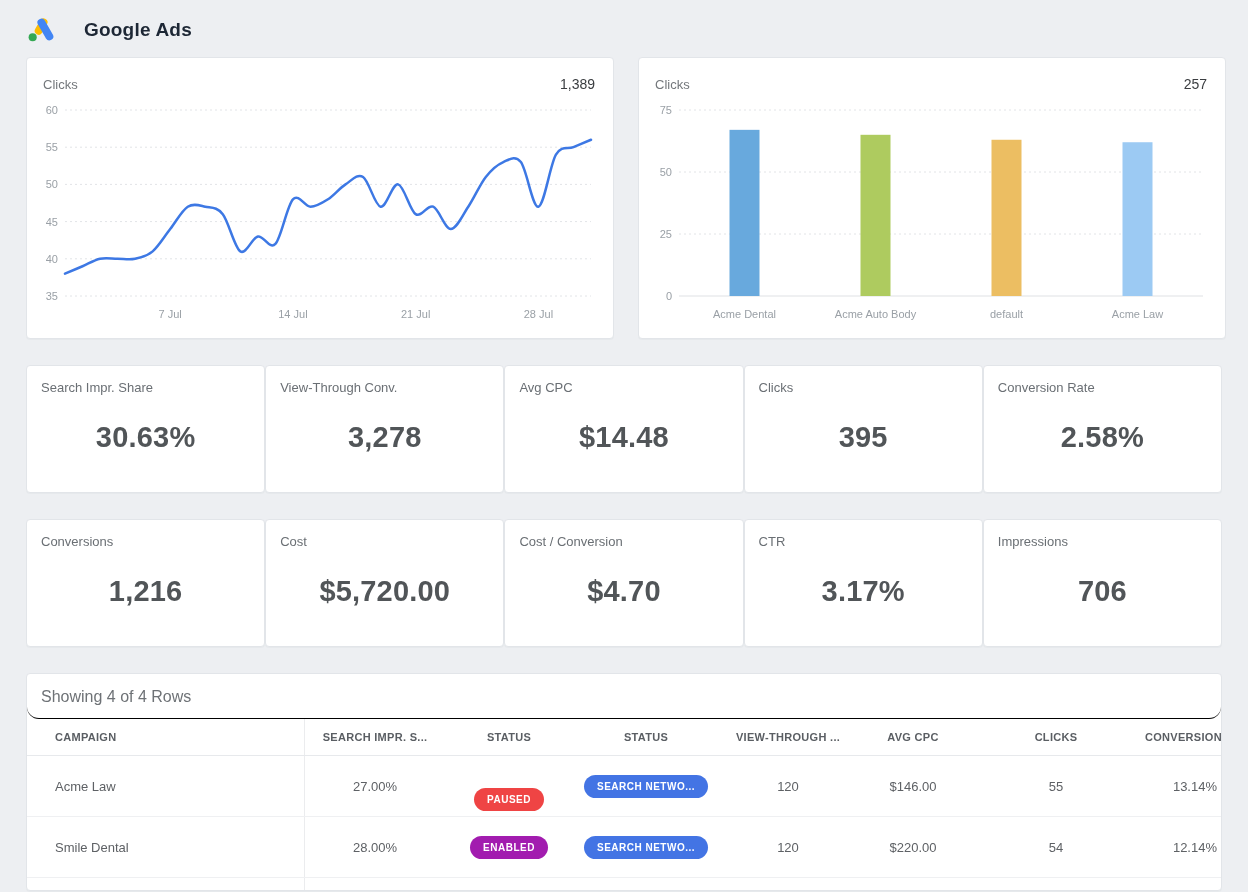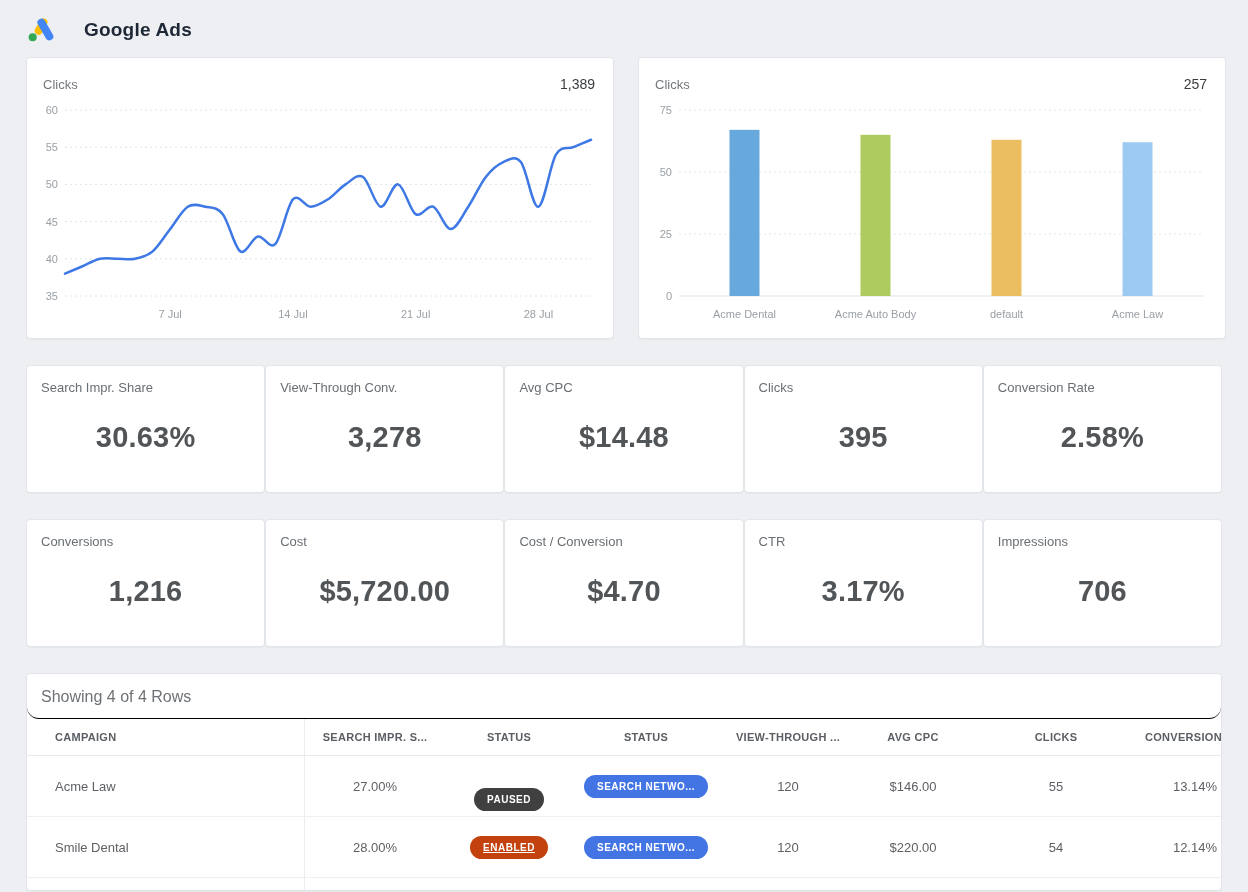--- a/index.html
+++ b/index.html
@@ -179,35 +179,35 @@
         <div class="th align-center">VIEW-THROUGH ...</div>
         <div class="th align-center">AVG CPC</div>
         <div class="th align-center">CLICKS</div>
         <div class="th align-right">CONVERSION</div>
       </div>
     <div id="table-body">
         <div class="tbl-grid tbl-row">
           <div class="td align-left campaign-cell">Acme Law</div>
           <div class="td align-center">27.00%</div>
           <div class="td align-center">
-            <span class="pill" style="background: #404040; margin-top: 27px;">PAUSED</span>
+            <span class="pill" style="background: #ef4444; margin-top: 27px;">PAUSED</span>
           </div>
           <div class="td align-center">
             <span class="pill" style="background: rgb(67, 116, 228);">SEARCH NETWO...</span>
           </div>
           <div class="td align-center">120</div>
           <div class="td align-center">$146.00</div>
           <div class="td align-center">55</div>
           <div class="td align-right">13.14%</div>
         </div>
         <div class="tbl-grid tbl-row">
           <div class="td align-left campaign-cell">Smile Dental</div>
           <div class="td align-center">28.00%</div>
           <div class="td align-center">
-            <span class="pill" style="background: #c2410c; text-decoration: underline;">ENABLED</span>
+            <span class="pill" style="background: #a21caf;">ENABLED</span>
           </div>
           <div class="td align-center">
             <span class="pill" style="background: rgb(67, 116, 228);">SEARCH NETWO...</span>
           </div>
           <div class="td align-center">120</div>
           <div class="td align-center">$220.00</div>
           <div class="td align-center">54</div>
           <div class="td align-right">12.14%</div>
         </div>
         <div class="tbl-grid row-stub">

